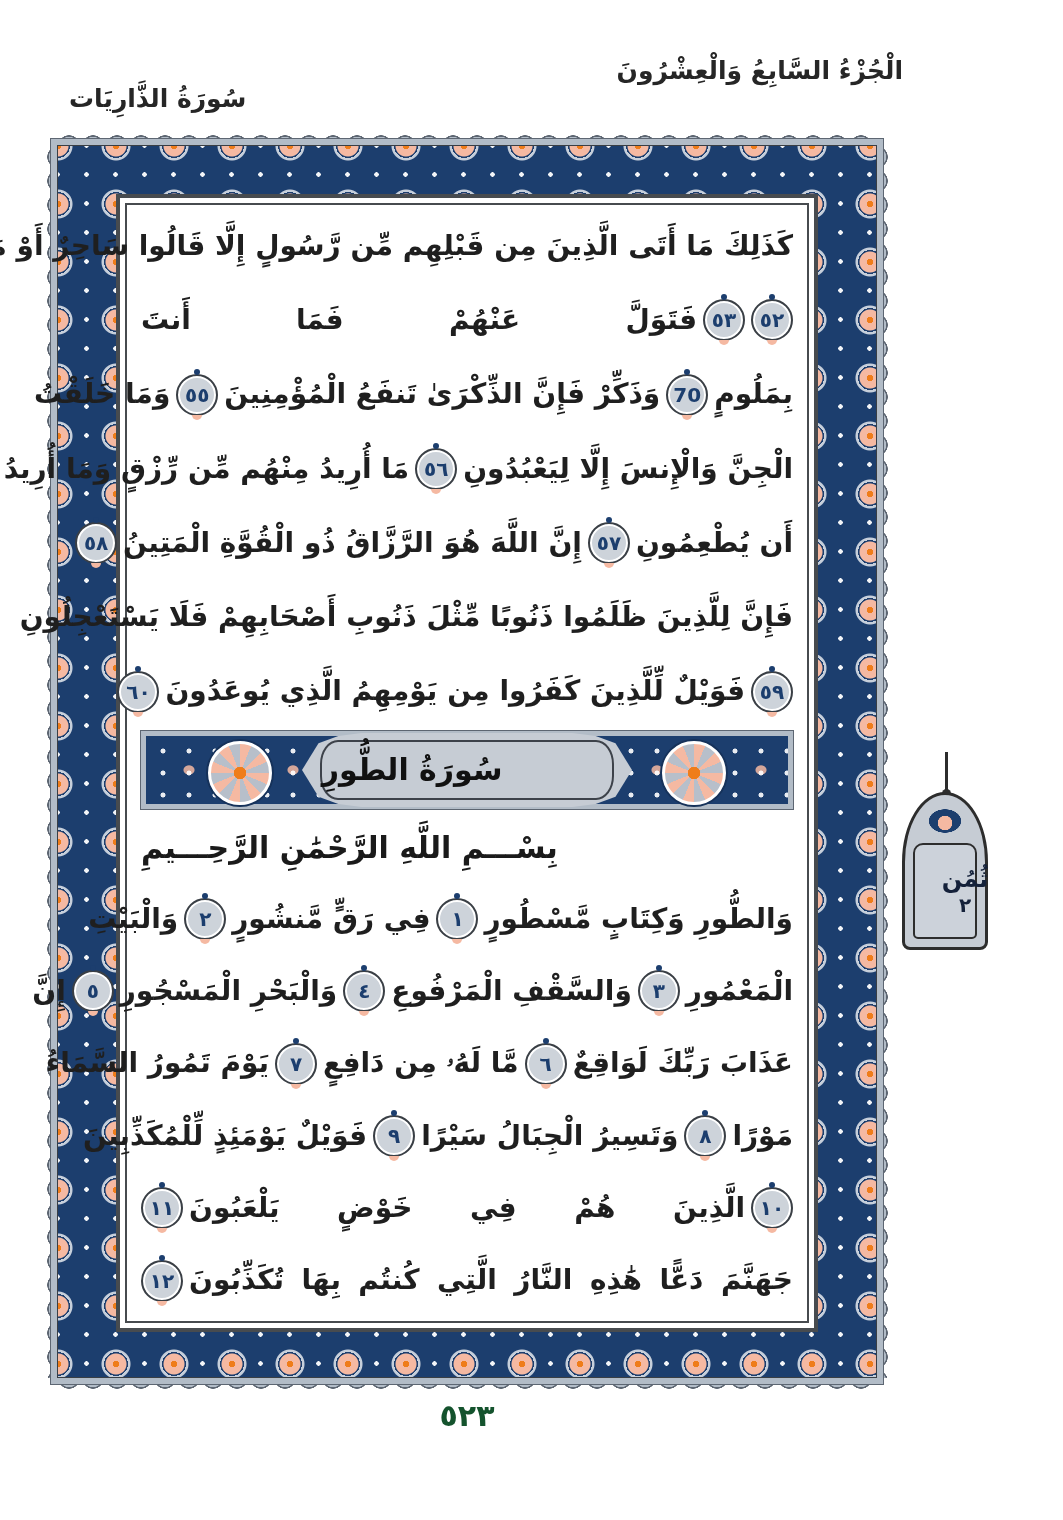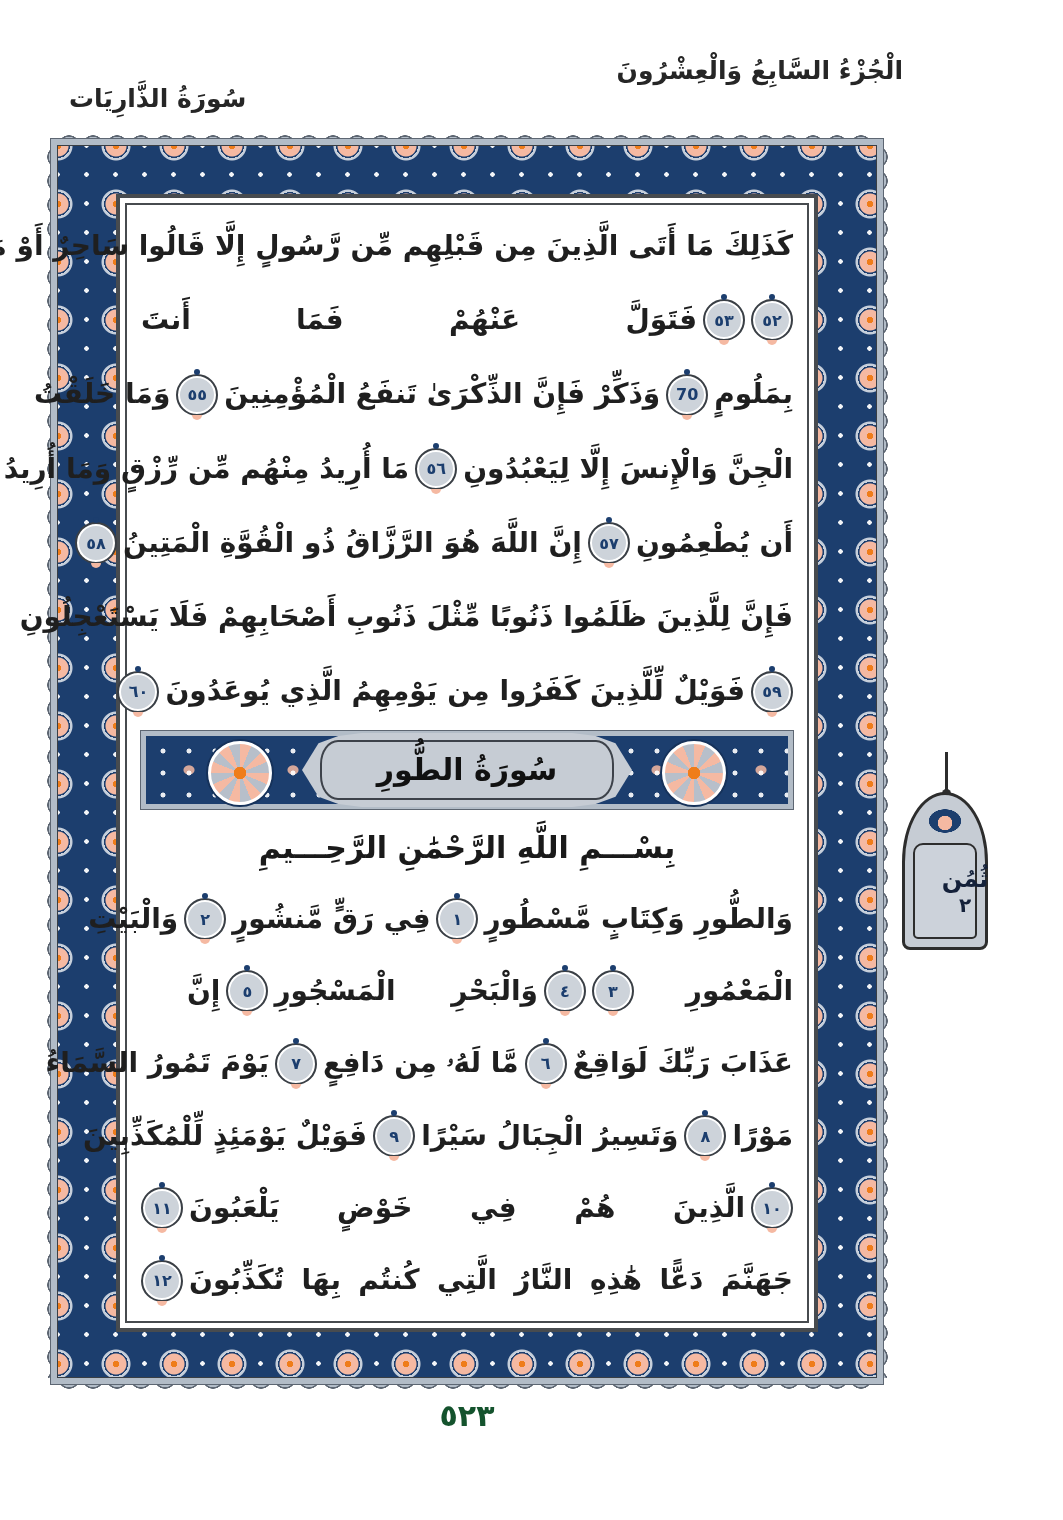--- a/index.html
+++ b/index.html
@@ -66,21 +66,21 @@
   .lines-top{height:520px;display:flex;flex-direction:column;}
   .lines-bottom{flex:1;display:flex;flex-direction:column;}
   .qline{flex:1;display:flex;align-items:center;justify-content:space-between;direction:rtl;gap:6px;}
   .qtext{font-size:28px;font-weight:bold;color:#1f1f1f;flex:1 1 auto;
     text-align:justify;text-align-last:justify;white-space:nowrap;line-height:1.1;}
   .qline .qtext:only-child{text-align-last:justify;}
   .ayah{
     flex:0 0 auto;width:38px;height:38px;border-radius:50%;
     background:#cdd3da;border:2px solid #3a3f45;box-shadow:inset 0 0 0 2px #ffffff;
     display:flex;align-items:center;justify-content:center;
-    font-size:16px;font-weight:bold;color:#1c3e6e;position:relative;
+    font-size:20px;font-weight:bold;color:#1c3e6e;position:relative;
   }
   .ayah::before{content:"";position:absolute;top:-7px;left:50%;margin-left:-3px;width:6px;height:6px;
     border-radius:50%;background:#1c3e6e;}
   .ayah::after{content:"";position:absolute;bottom:-6px;left:50%;margin-left:-5px;width:10px;height:5px;
     border-radius:0 0 6px 6px;background:#f5b9a2;}
 
   
   .banner{
     height:78px;margin:2px 0;position:relative;box-sizing:border-box;
     background-color:#1c3e6e;border:5px solid #b2bcc7;outline:1px solid #5d6672;
@@ -99,26 +99,26 @@
   .rosette.r1{right:62px;} .rosette.r2{left:62px;}
   .cartouche{
     position:absolute;left:50%;top:50%;width:330px;height:74px;margin:-37px 0 0 -165px;
     background:#c6ccd4;
     clip-path:polygon(0% 50%,5% 14%,11% 4%,18% 0%,82% 0%,89% 4%,95% 14%,100% 50%,95% 86%,89% 96%,82% 100%,18% 100%,11% 96%,5% 86%);
     filter:drop-shadow(0 0 1px #222) drop-shadow(0 0 1px #222);
     display:flex;align-items:center;justify-content:center;
   }
   .cartouche-inner{
     width:88%;height:76%;border:2px solid #3d424a;border-radius:18px/24px;
-    display:flex;align-items:center;justify-content:center;
+    display:flex;align-items:center;justify-content:flex-end;
   }
   .banner-title{font-size:30px;font-weight:bold;color:#111;white-space:nowrap;}
 
   
-  .basmala-row{height:72px;display:flex;align-items:center;justify-content:center;}
+  .basmala-row{height:72px;display:flex;align-items:center;justify-content:flex-end;}
   .basmala{font-size:30px;font-weight:bold;color:#1a1a1a;}
 
   
   .thumn{position:absolute;left:898px;top:752px;width:96px;height:210px;}
   .thumn-pin{position:absolute;left:50%;top:0;width:3px;height:42px;margin-left:-1.5px;background:#2d2d2d;}
   .thumn-pin::before{content:"";position:absolute;left:50%;bottom:-4px;width:9px;height:9px;margin-left:-4.5px;
     border-radius:50%;background:#2d2d2d;}
   .thumn-dome{
     position:absolute;left:4px;top:40px;width:86px;height:158px;box-sizing:border-box;
     background:#c6ccd4;border:3px solid #2d2d2d;
@@ -214,20 +214,21 @@
         <div class="qline">
           <span class="qtext">وَالطُّورِ وَكِتَابٍ مَّسْطُورٍ</span>
           <span class="ayah">١</span>
           <span class="qtext">فِي رَقٍّ مَّنشُورٍ</span>
           <span class="ayah">٢</span>
           <span class="qtext">وَالْبَيْتِ</span>
         </div>
         <div class="qline">
           <span class="qtext">الْمَعْمُورِ</span>
           <span class="ayah">٣</span>
+          <span class="qtext">وَالسَّقْفِ الْمَرْفُوعِ</span>
           <span class="ayah">٤</span>
           <span class="qtext">وَالْبَحْرِ الْمَسْجُورِ</span>
           <span class="ayah">٥</span>
           <span class="qtext">إِنَّ</span>
         </div>
         <div class="qline">
           <span class="qtext">عَذَابَ رَبِّكَ لَوَاقِعٌ</span>
           <span class="ayah">٦</span>
           <span class="qtext">مَّا لَهُۥ مِن دَافِعٍ</span>
           <span class="ayah">٧</span>

